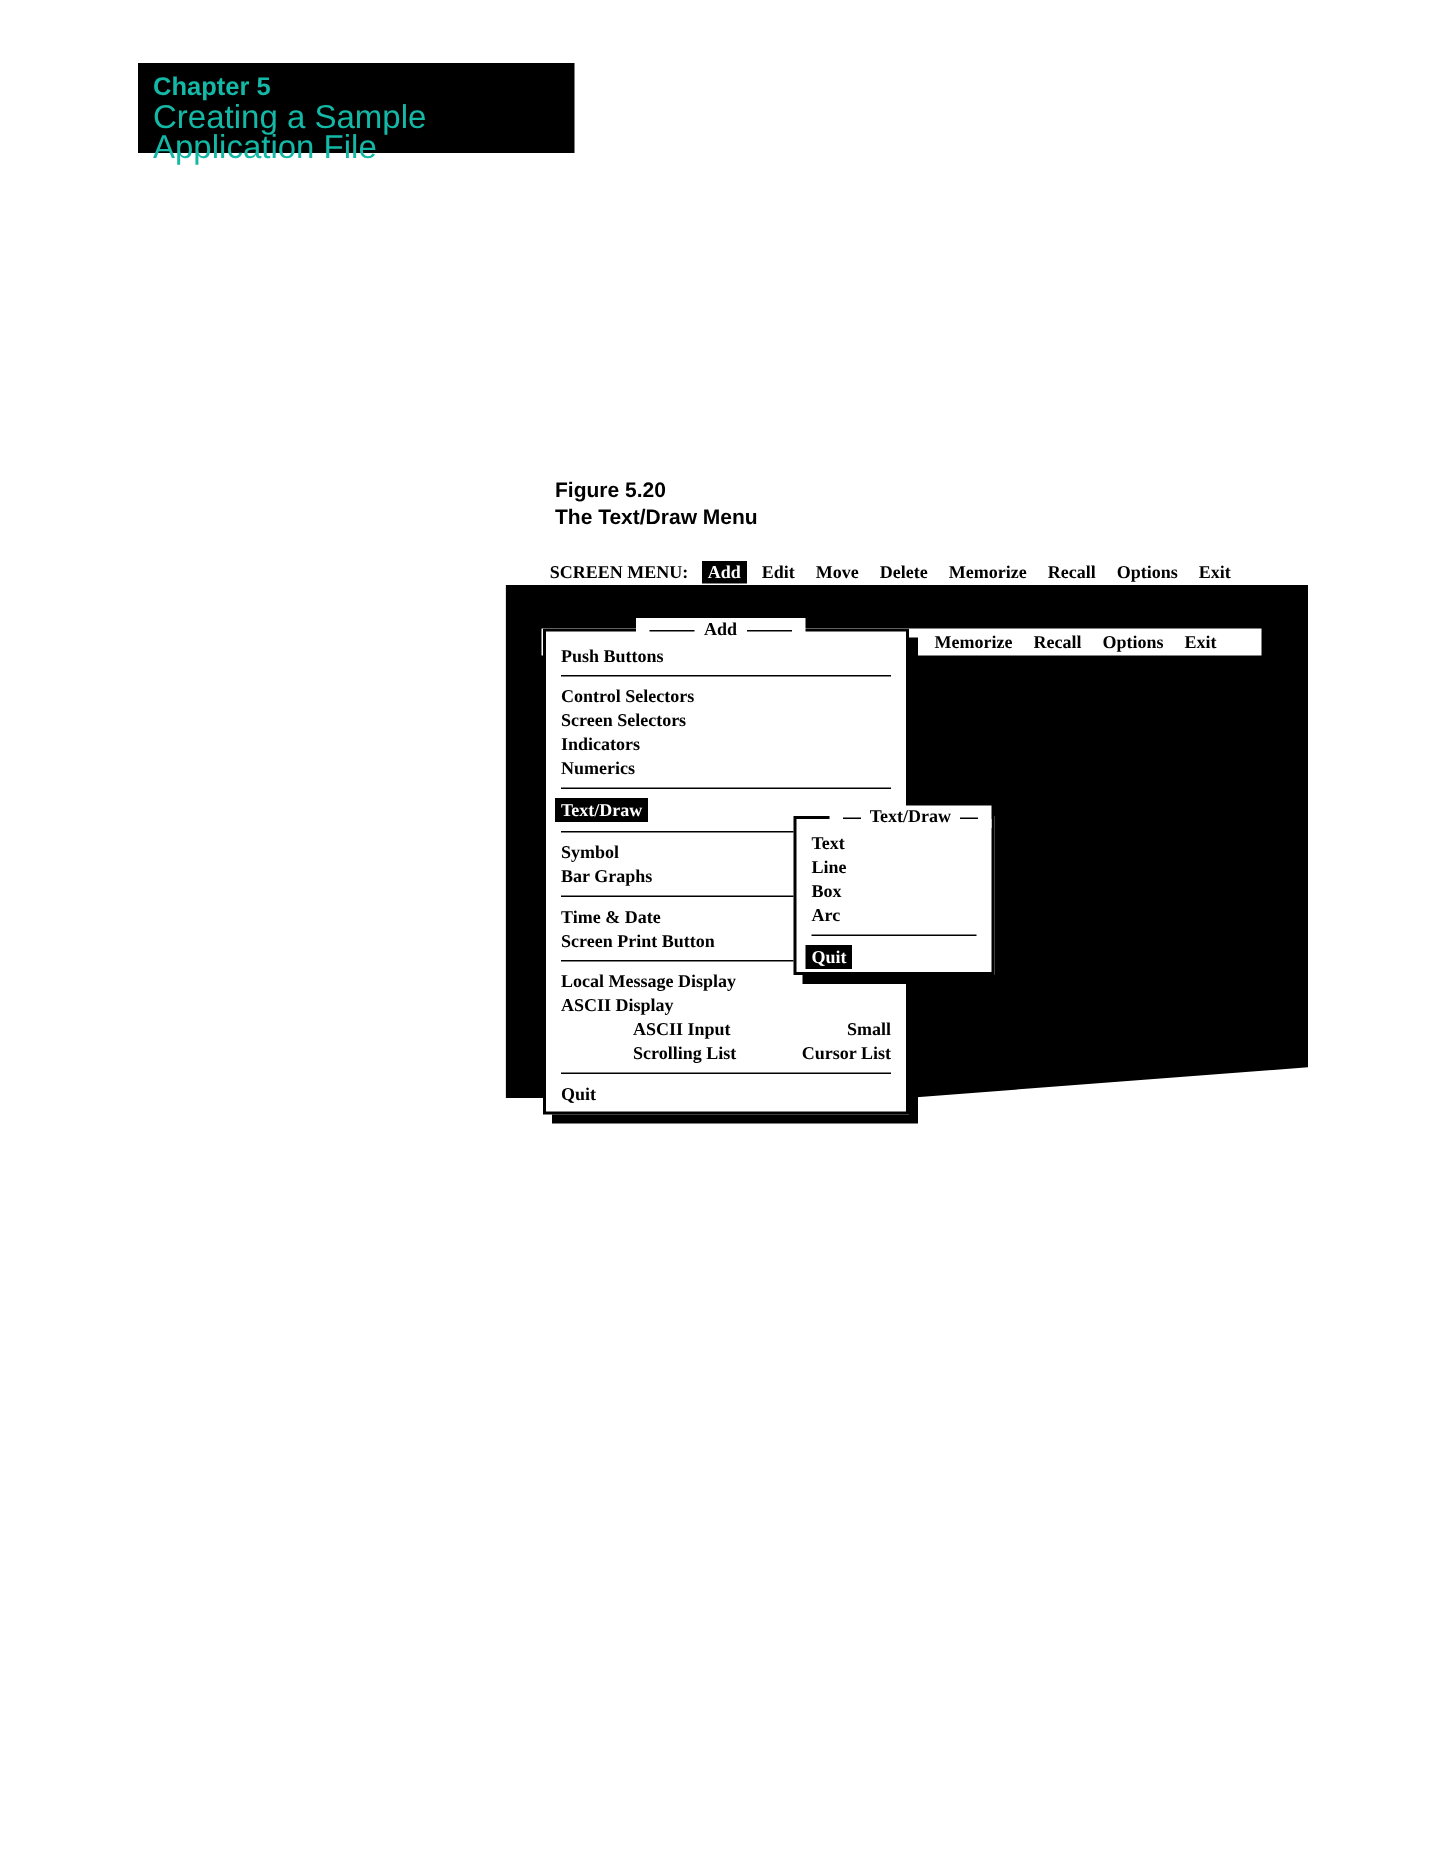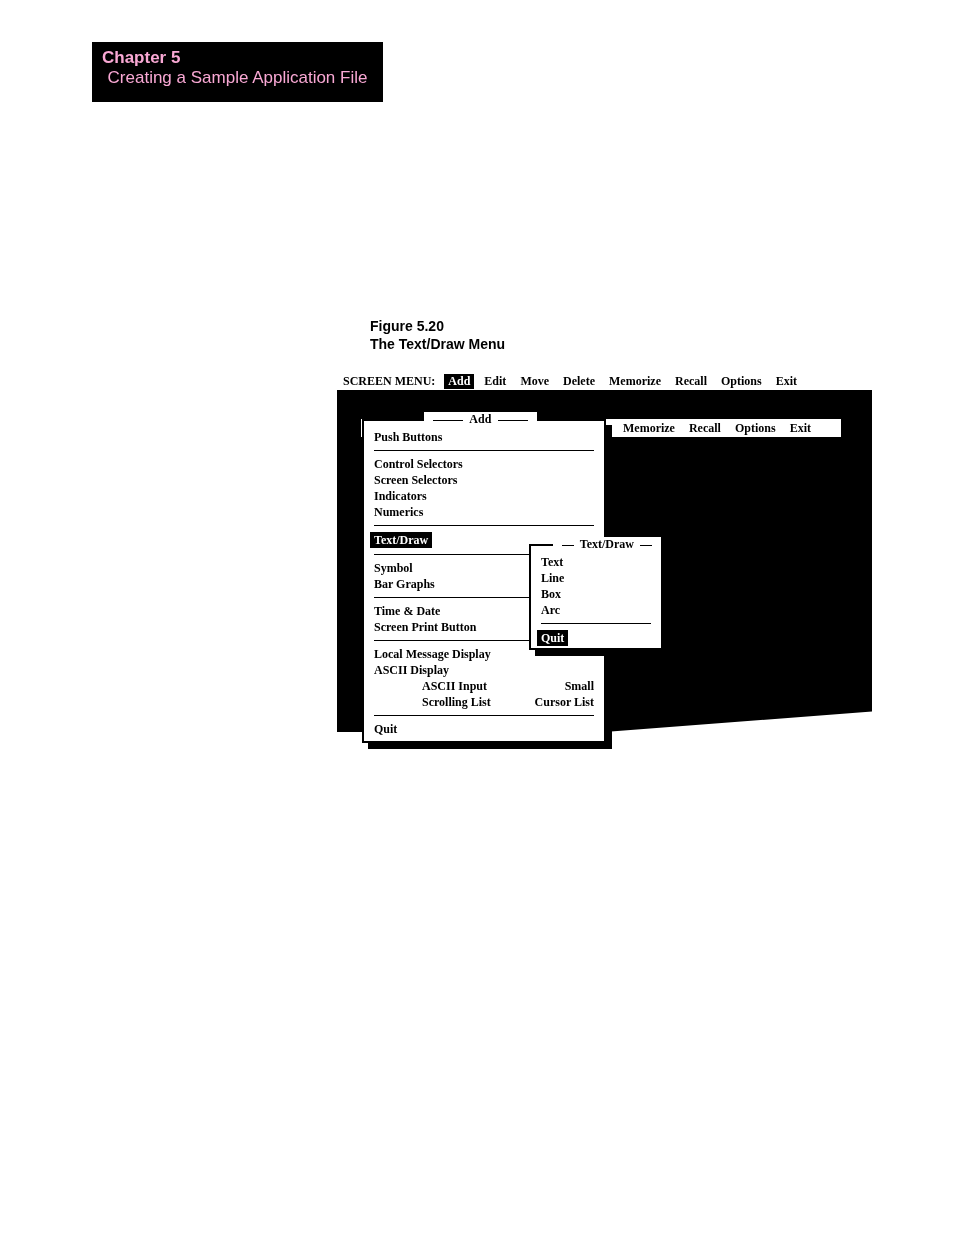--- a/index.html
+++ b/index.html
@@ -18,34 +18,33 @@
   }
 
   
   .chapter-box {
     position: absolute;
     left: 92px;
     top: 42px;
     width: 291px;
     height: 60px;
     background: #000;
-    color: #f9a8d4;
+    color: #14b8a6;
     padding: 6px 10px 6px 10px;
     box-sizing: border-box;
   }
   .chapter-box .ch-num {
     font-weight: 700;
     font-size: 17px;
     line-height: 20px;
   }
   .chapter-box .ch-title {
     font-weight: 400;
-    font-size: 17px;
+    font-size: 22px;
     line-height: 20px;
-    text-align: center;
   }
 
   
   .fig-caption {
     position: absolute;
     left: 350px;
     top: 317px;
     font-size: 14px;
     line-height: 18px;
     font-weight: 700;
@@ -96,20 +95,21 @@
     background: #000;
     color: #fff;
     padding: 0 4px;
     margin: 0 3px;
   }
   
   .menubar.top {
     left: 2px;
     top: 0;
     width: 512px;
+    justify-content: center;
   }
   
   .menubar.inner {
     left: 24px;
     top: 47px;
     width: 480px;
   }
   
 
   

